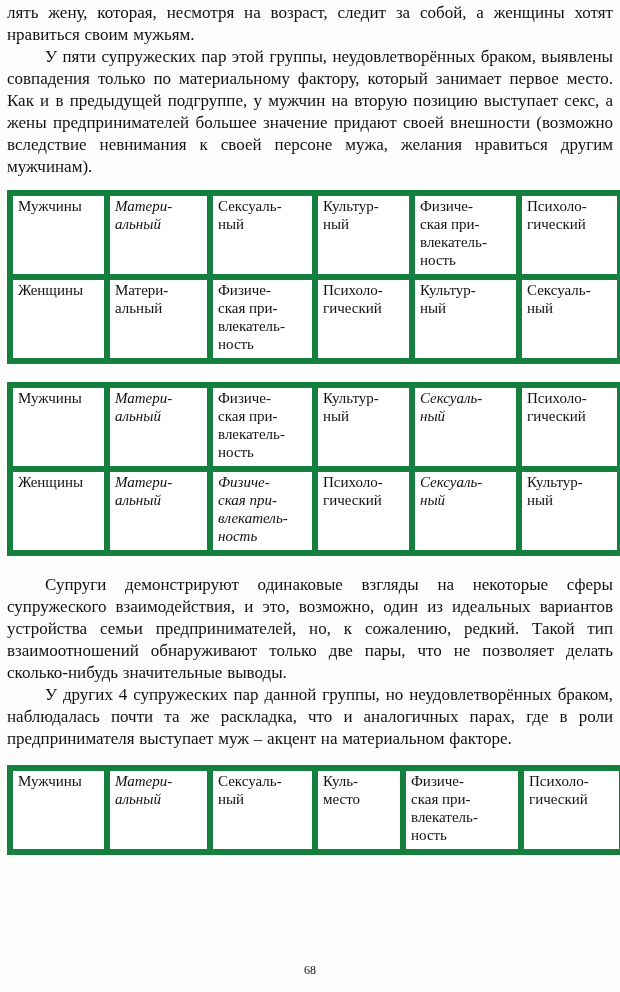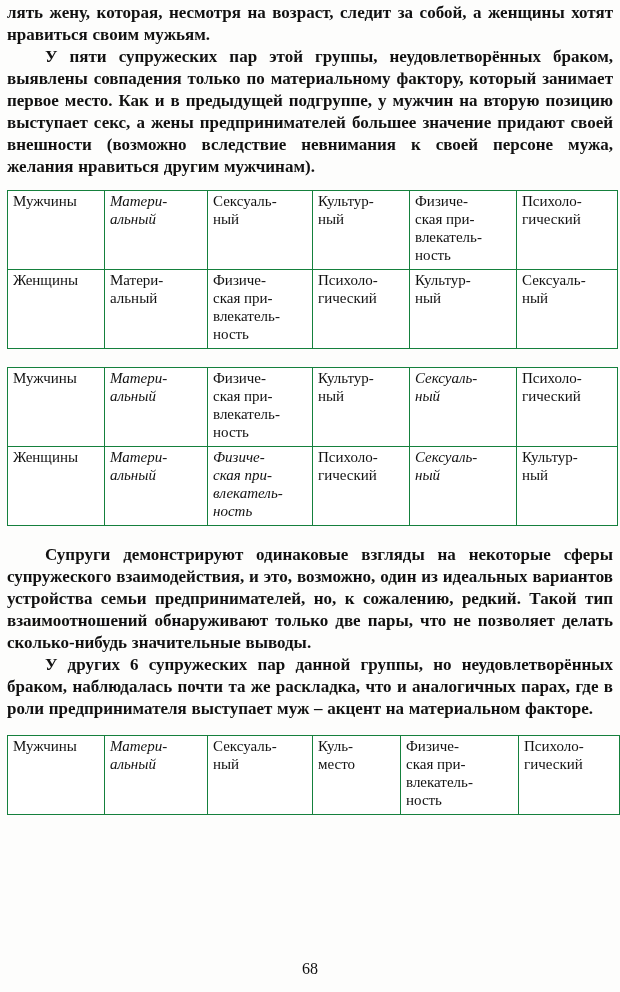--- a/index.html
+++ b/index.html
@@ -16,35 +16,34 @@
   .page { padding: 2px 7px 0 7px; }
 
   .para {
     margin: 0;
     font-size: 17px;
     line-height: 22px;
     text-align: justify;
     hyphens: auto;
     -webkit-hyphens: auto;
     word-spacing: 0.5px;
-    font-weight: bold;
   }
   .para.indent { text-indent: 38px; }
 
   table.factors {
     border-collapse: collapse;
     width: 100%;
     table-layout: fixed;
     background: #fff;
   }
   #t1 { margin: 12px 0 18px 0; }
   #t2 { margin: 13px 0 18px 0; }
   #t3 { margin: 15px 0 0 0; }
   table.factors td {
-    border: 1px solid #15803d;
+    border: 6px solid #15803d;
     vertical-align: top;
     padding: 1px 4px 5px 5px;
     font-size: 15px;
     line-height: 18px;
     white-space: pre-line;
   }
   td.it { font-style: italic; }
 
   col.c1 { width: 97px; }
   col.c2 { width: 103px; }
@@ -54,21 +53,21 @@
   col.c6 { width: 101px; }
   #t3 col.c4 { width: 88px; }
   #t3 col.c5 { width: 118px; }
 
   .page-number {
     position: absolute;
     left: 0;
     right: 0;
     bottom: 14px;
     text-align: center;
-    font-size: 16px;
+    font-size: 12px;
   }
 </style>
 </head>
 <body>
 
 <div class="page">
 
   <p class="para">лять жену, которая, несмотря на возраст, следит за собой, а женщины хотят нравиться своим мужьям.</p>
 
   <p class="para indent">У пяти супружеских пар этой группы, неудовлетворённых браком, выявлены совпадения только по материальному фактору, который занимает первое место. Как и в предыдущей подгруппе, у мужчин на вторую позицию выступает секс, а жены предпринимателей большее значение придают своей внешности (возможно вследствие невнимания к своей персоне мужа, желания нравиться другим мужчинам).</p>
@@ -155,21 +154,21 @@
           <td class="it">Сексуаль-
 ный</td>
           <td>Культур-
 ный</td>
         </tr>
       </tbody>
   </table>
 
   <p class="para indent">Супруги демонстрируют одинаковые взгляды на некоторые сферы супружеского взаимодействия, и это, возможно, один из идеальных вариантов устройства семьи предпринимателей, но, к сожалению, редкий. Такой тип взаимоотношений обнаруживают только две пары, что не позволяет делать сколько-нибудь значительные выводы.</p>
 
-  <p class="para indent">У других 6 супружеских пар данной группы, но неудовлетворённых браком, наблюдалась почти та же раскладка, что и аналогичных парах, где в роли предпринимателя выступает муж – акцент на материальном факторе.</p>
+  <p class="para indent">У других 4 супружеских пар данной группы, но неудовлетворённых браком, наблюдалась почти та же раскладка, что и аналогичных парах, где в роли предпринимателя выступает муж – акцент на материальном факторе.</p>
 
   <table id="t3" class="factors">
     <colgroup>
       <col class="c1">
         <col class="c2">
         <col class="c3">
         <col class="c4">
         <col class="c5">
         <col class="c6">
     </colgroup>

